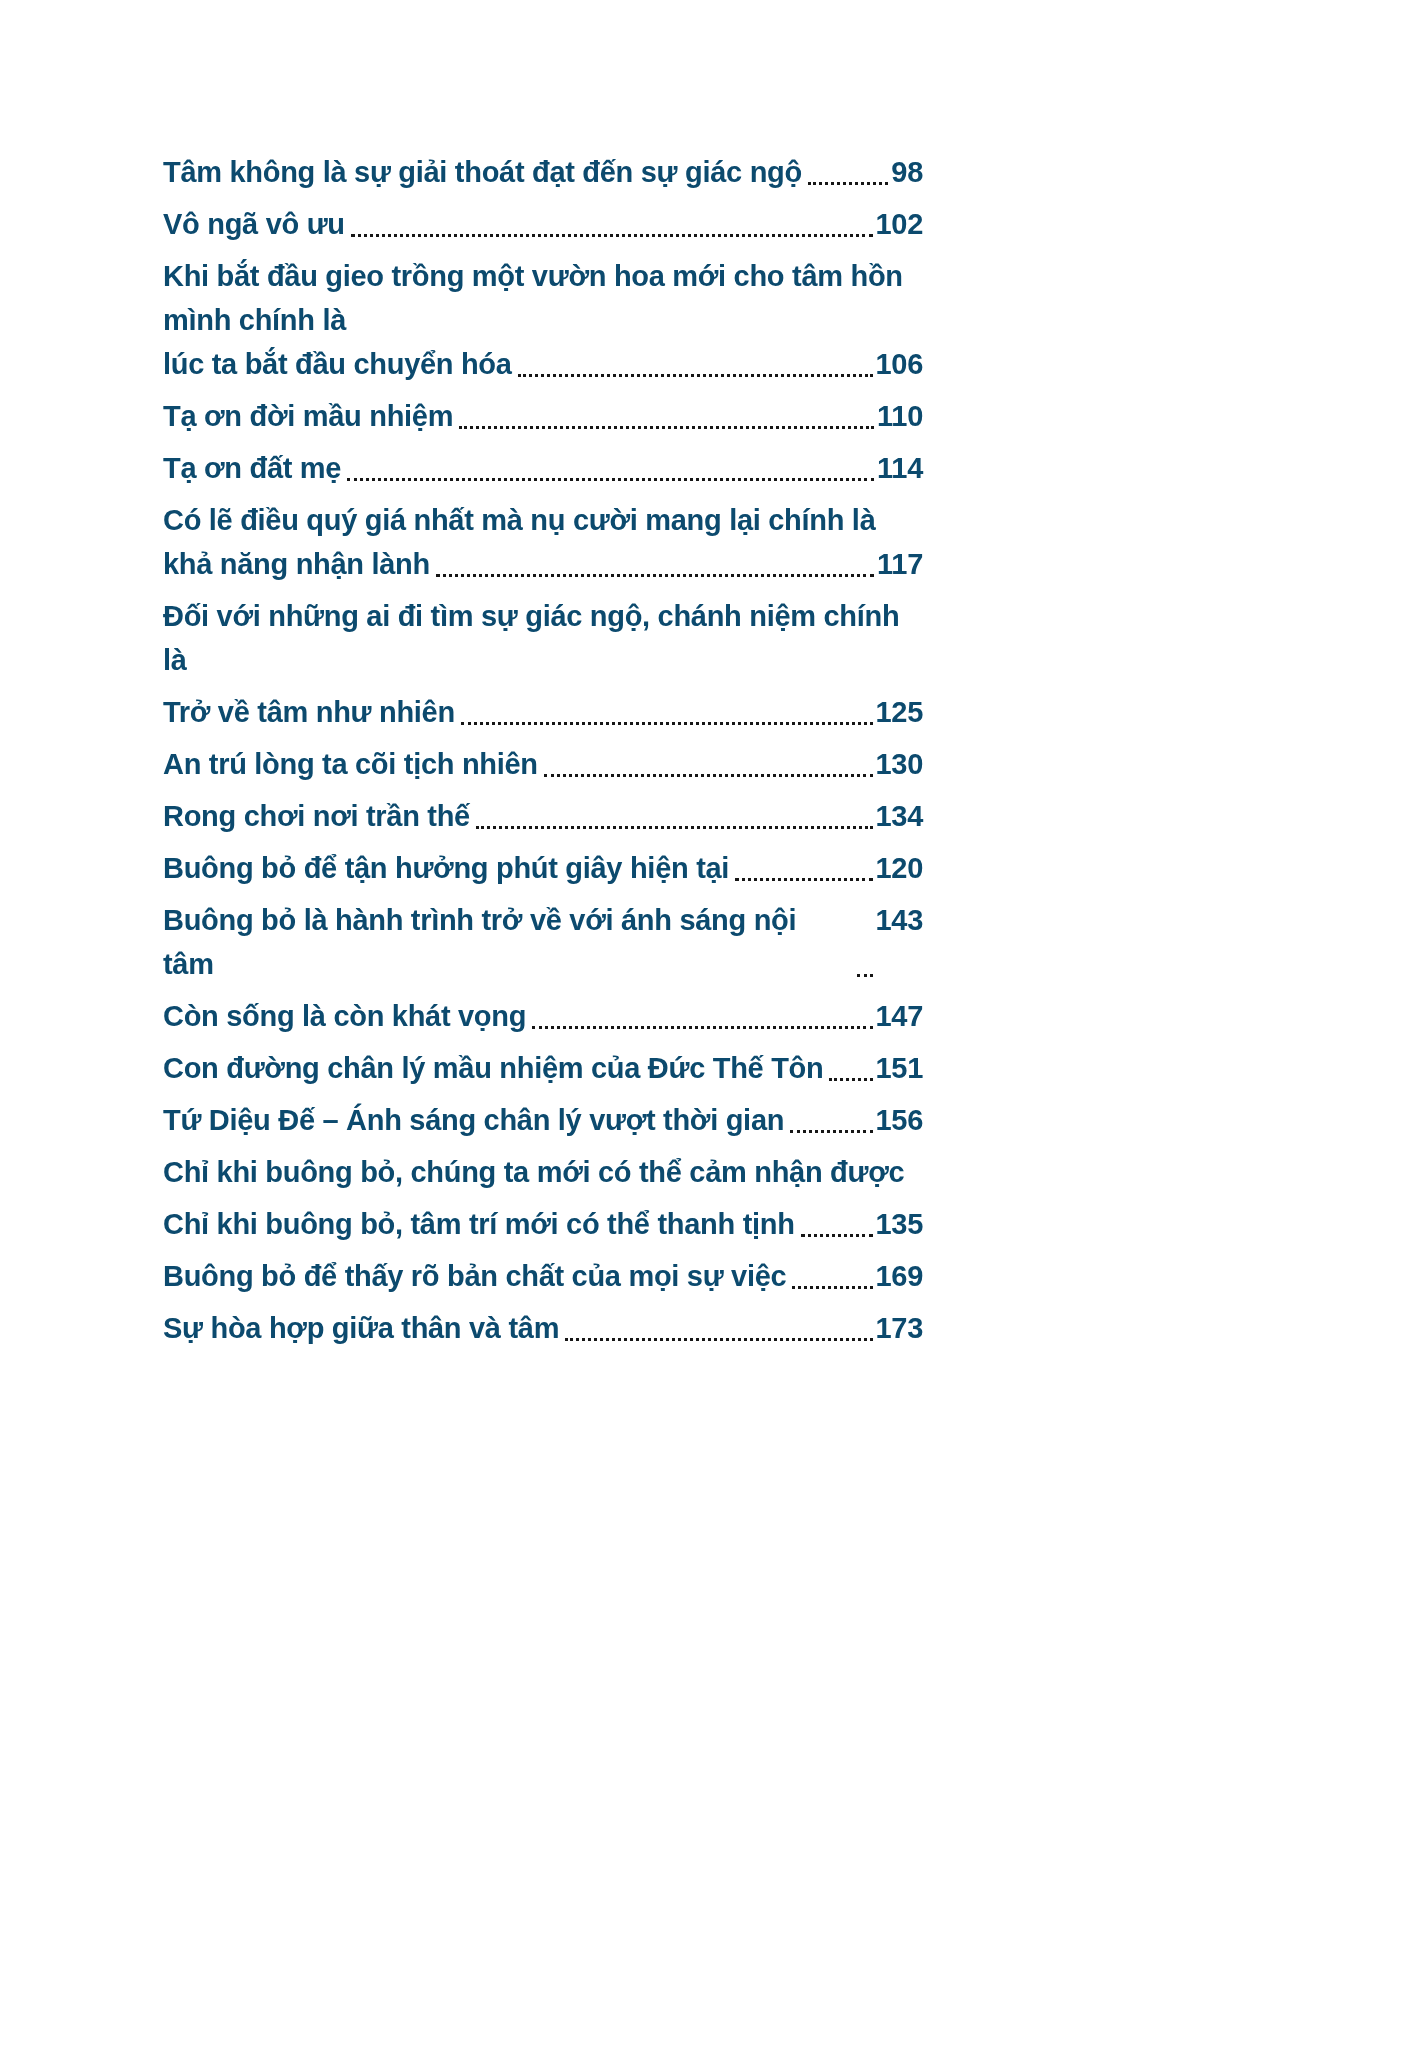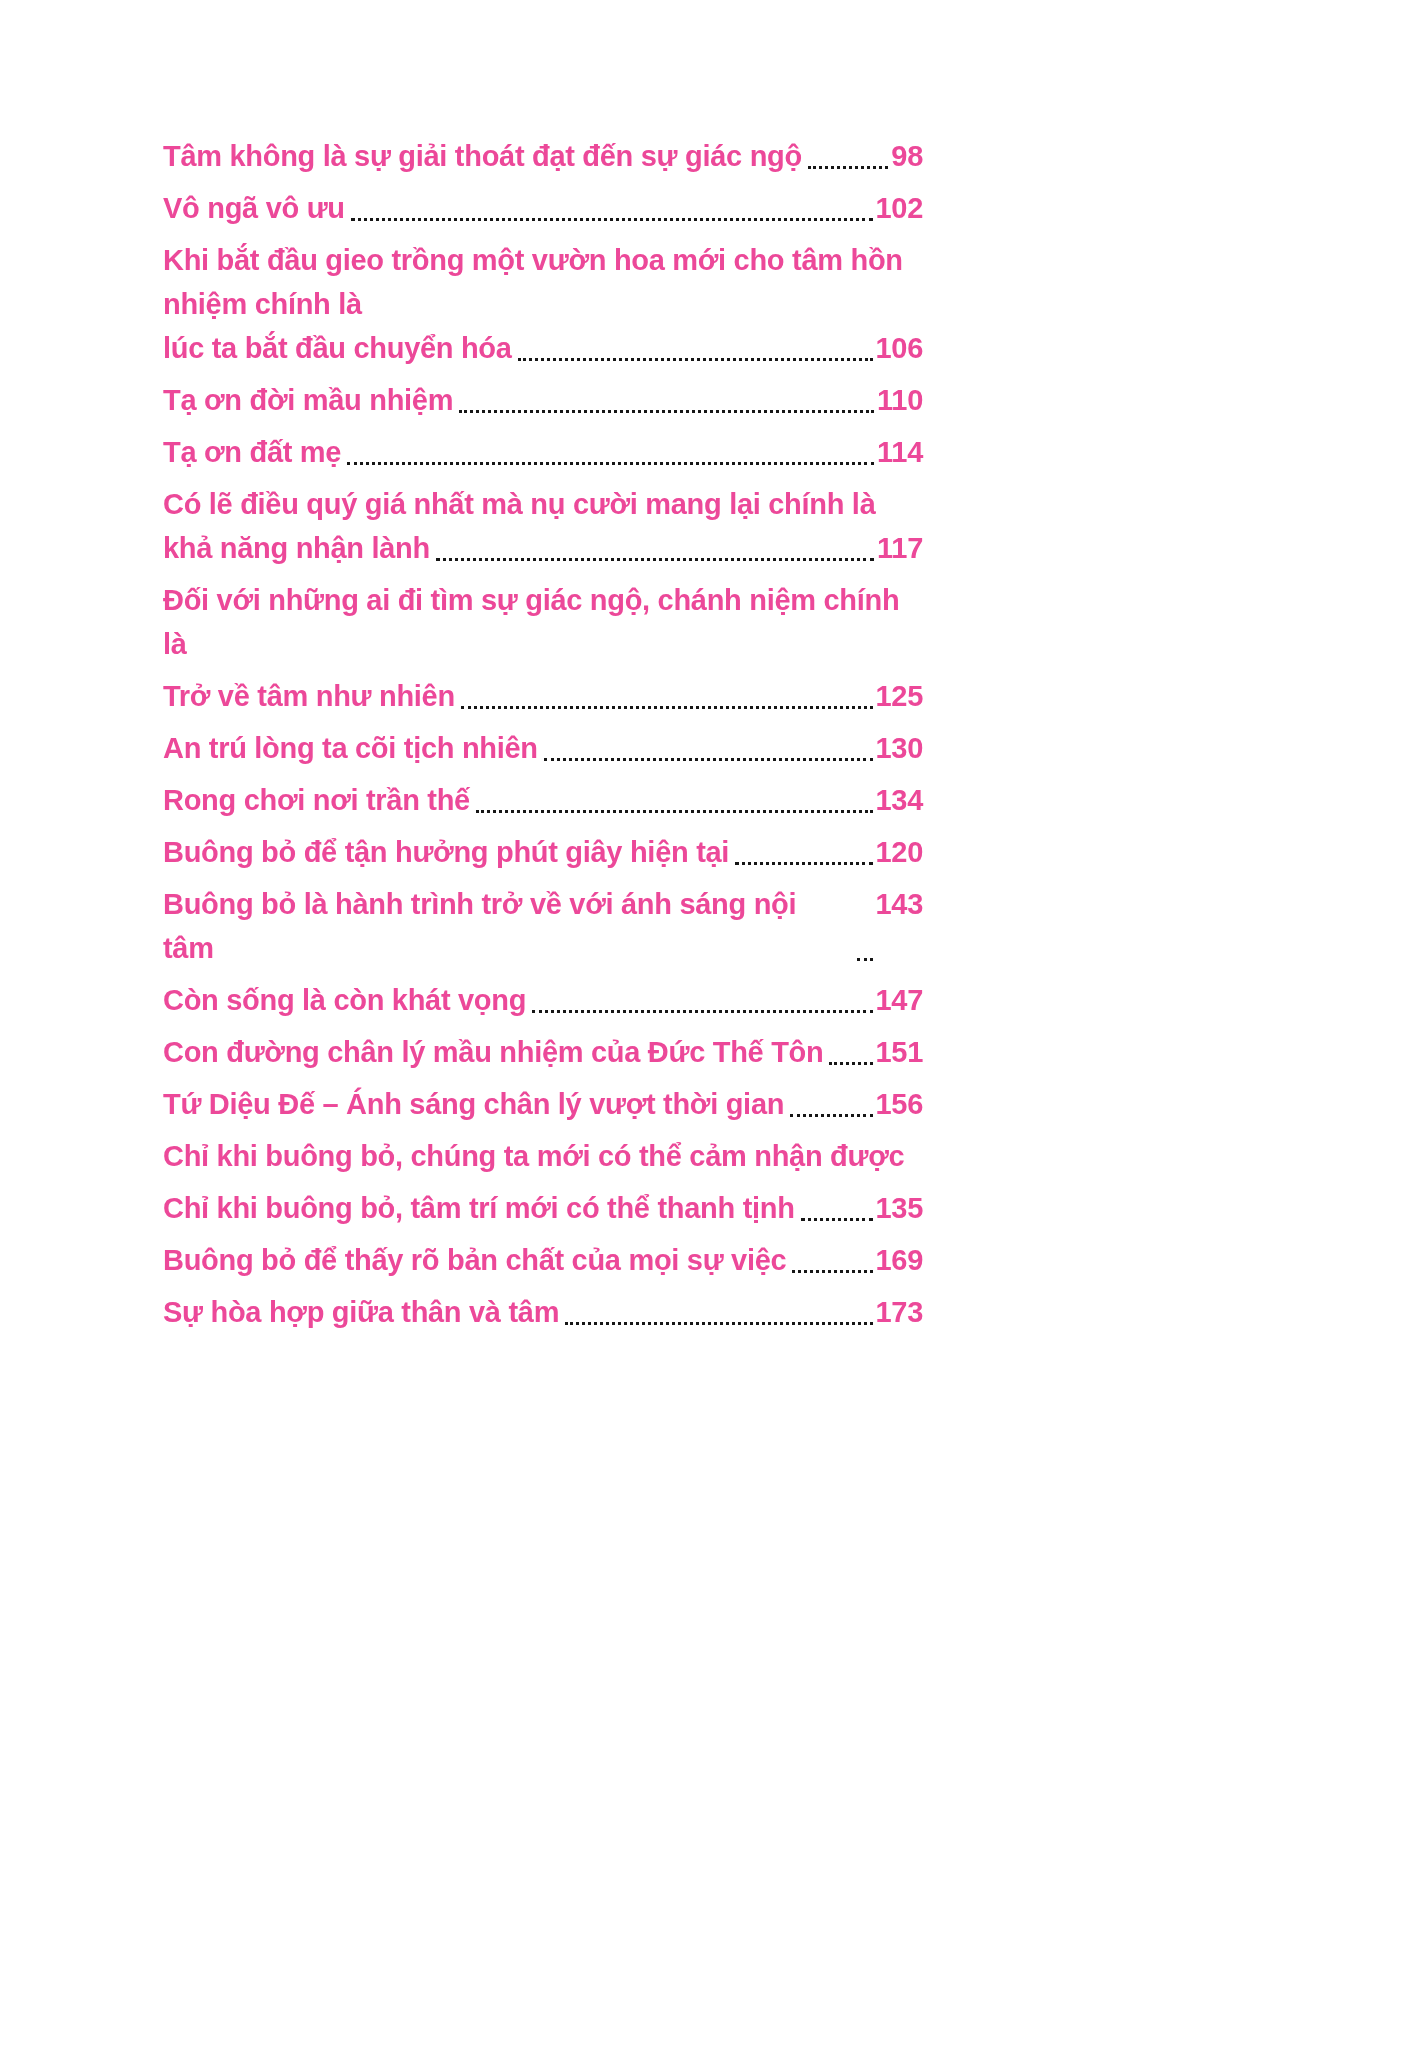--- a/index.html
+++ b/index.html
@@ -10,23 +10,23 @@
     width: 1401px;
     height: 2048px;
     background: #ffffff;
     font-family: "Liberation Sans", sans-serif;
     overflow: hidden;
     position: relative;
   }
   .toc {
     position: absolute;
     left: 163px;
-    top: 134px;
+    top: 150px;
     width: 760px;
-    color: #ec4899;
+    color: #0c4a6e;
     font-size: 29px;
     font-weight: bold;
     letter-spacing: -0.3px;
   }
   .toc-entry {
     margin-bottom: 8px;
   }
   .toc-line {
     display: flex;
     line-height: 44px;
@@ -64,21 +64,21 @@
       </div>
       <div class="toc-entry">
         <div class="toc-line">
     <span class="toc-text">Vô ngã vô ưu</span>
     <span class="toc-dots"></span>
     <span class="toc-page">102</span>
   </div>
       </div>
       <div class="toc-entry">
         <div class="toc-line no-leader">
-    <span class="toc-text">Khi bắt đầu gieo trồng một vườn hoa mới cho tâm hồn nhiệm chính là</span>
+    <span class="toc-text">Khi bắt đầu gieo trồng một vườn hoa mới cho tâm hồn mình chính là</span>
 
   </div>
         <div class="toc-line">
     <span class="toc-text">lúc ta bắt đầu chuyển hóa</span>
     <span class="toc-dots"></span>
     <span class="toc-page">106</span>
   </div>
       </div>
       <div class="toc-entry">
         <div class="toc-line">

